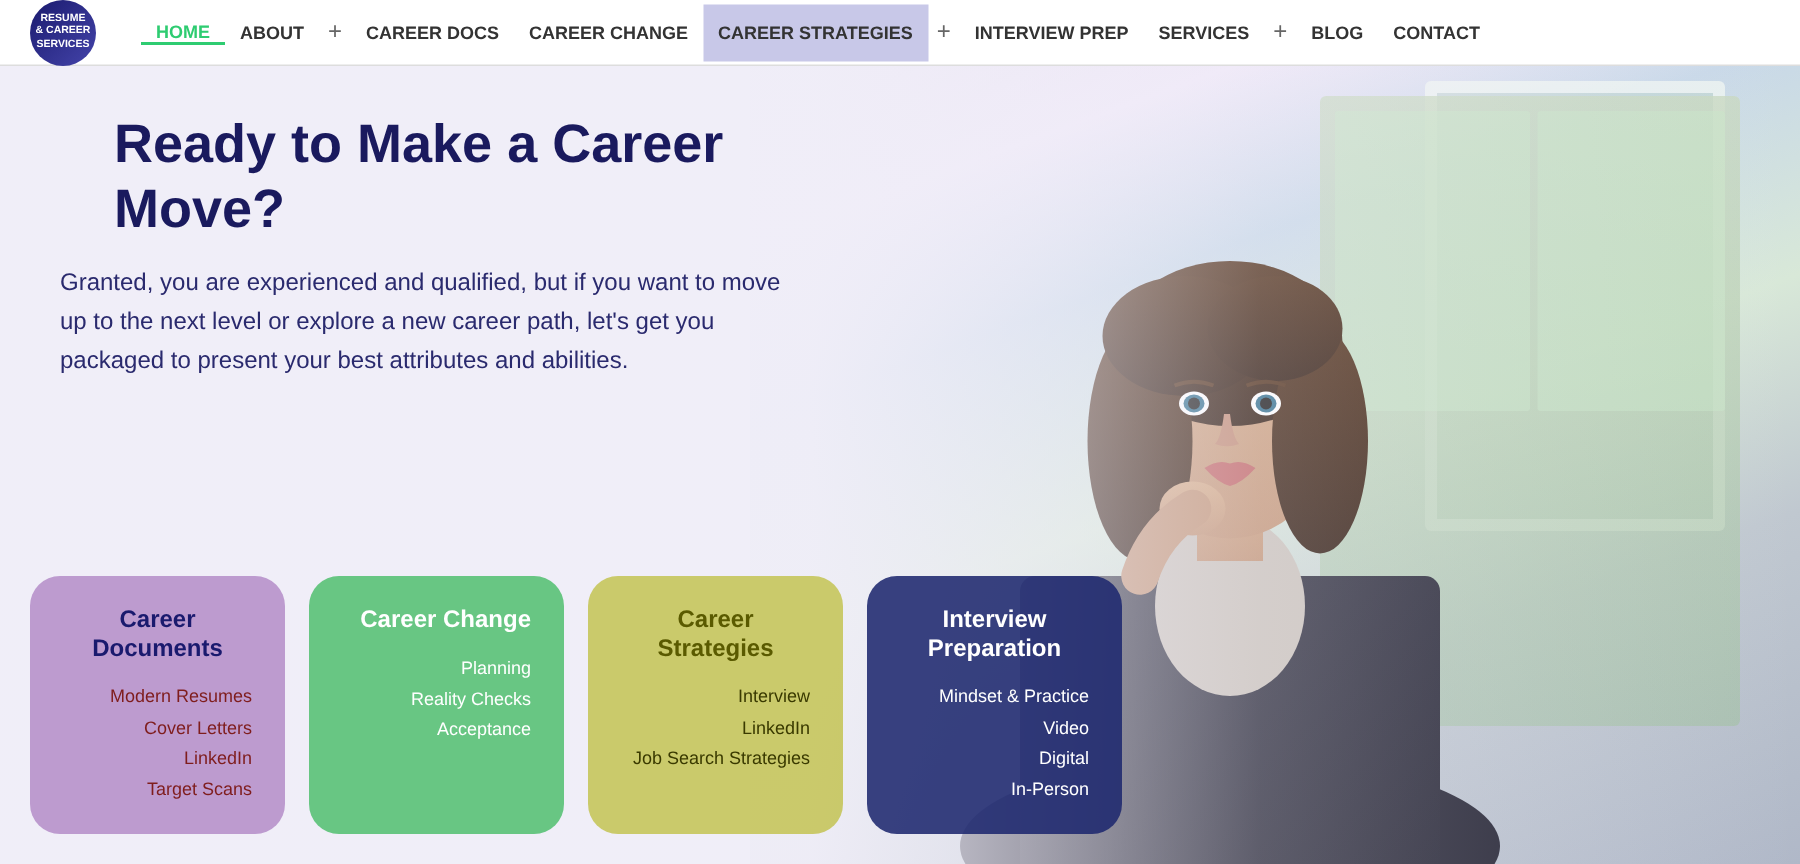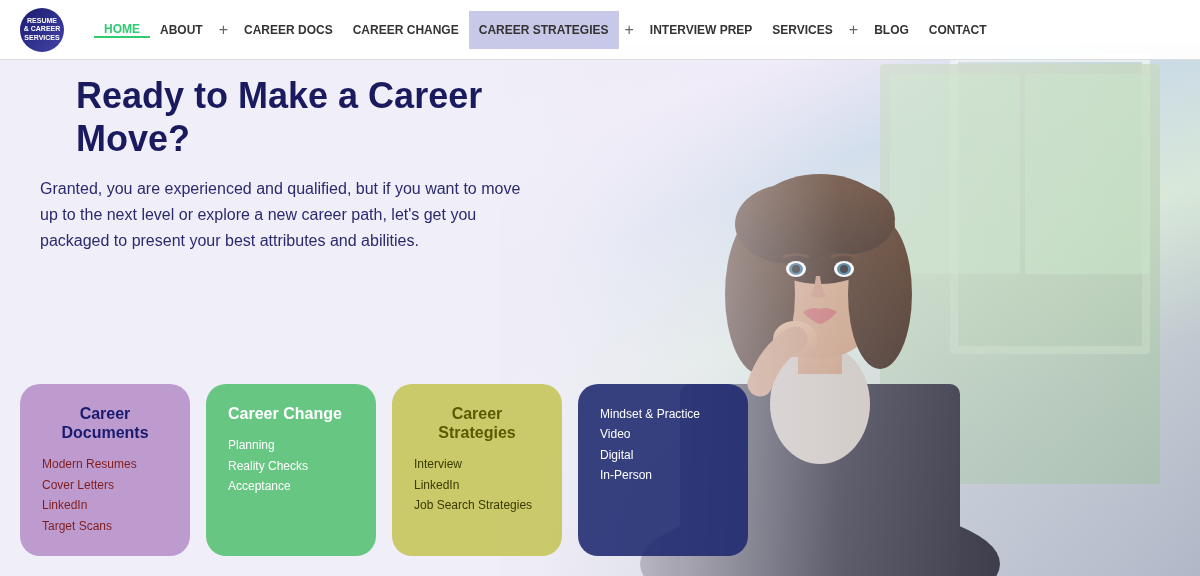--- a/index.html
+++ b/index.html
@@ -2,21 +2,21 @@
 <html><head>
   <meta charset="utf-8">
   <style>
     * { margin: 0; padding: 0; box-sizing: border-box; }
     body { font-family: Arial, sans-serif; width: 1200px; height: 576px; overflow: hidden; position: relative; background: #f0eef5; }
 
     
     nav {
       position: absolute;
       top: 0; left: 0; right: 0;
-      height: 60px;
+      height: 44px;
       background: rgba(255,255,255,0.95);
       display: flex;
       align-items: center;
       z-index: 10;
       padding: 0 20px;
       border-bottom: 1px solid #ddd;
     }
     .nav-logo {
       display: flex;
       align-items: center;
@@ -103,21 +103,21 @@
       gap: 16px;
       z-index: 3;
     }
     .card {
       border-radius: 20px;
       padding: 20px 22px;
       width: 170px;
       min-height: 160px;
       display: flex;
       flex-direction: column;
-      align-items: flex-start;
+      align-items: flex-end;
       text-align: center;
     }
     .card-purple { background: rgba(180, 140, 200, 0.85); }
     .card-green  { background: rgba(80, 190, 110, 0.85); }
     .card-yellow { background: rgba(190, 190, 60, 0.75); }
     .card-blue   { background: rgba(30, 40, 110, 0.88); }
 
     .card-title {
       font-size: 16px;
       font-weight: 800;
@@ -274,19 +274,20 @@
     </div>
 
     <div class="card card-yellow">
       <div class="card-title">Career Strategies</div>
       <div class="card-item">Interview</div>
       <div class="card-item">LinkedIn</div>
       <div class="card-item">Job Search Strategies</div>
     </div>
 
     <div class="card card-blue">
+      <div class="card-title">Interview Preparation</div>
       <div class="card-item">Mindset &amp; Practice</div>
       <div class="card-item">Video</div>
       <div class="card-item">Digital</div>
       <div class="card-item">In-Person</div>
     </div>
   </div>
 </div>
 
 </body></html>

